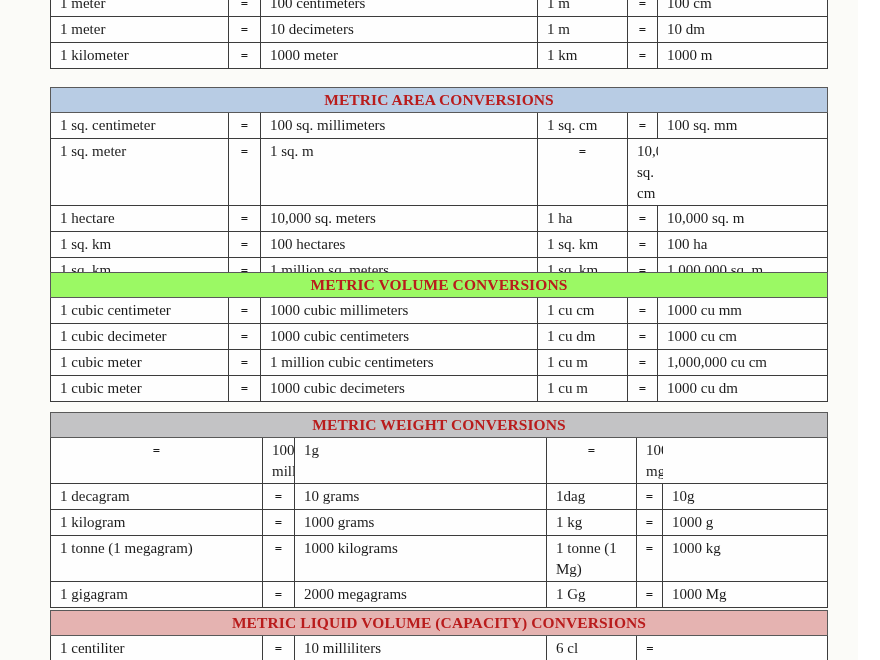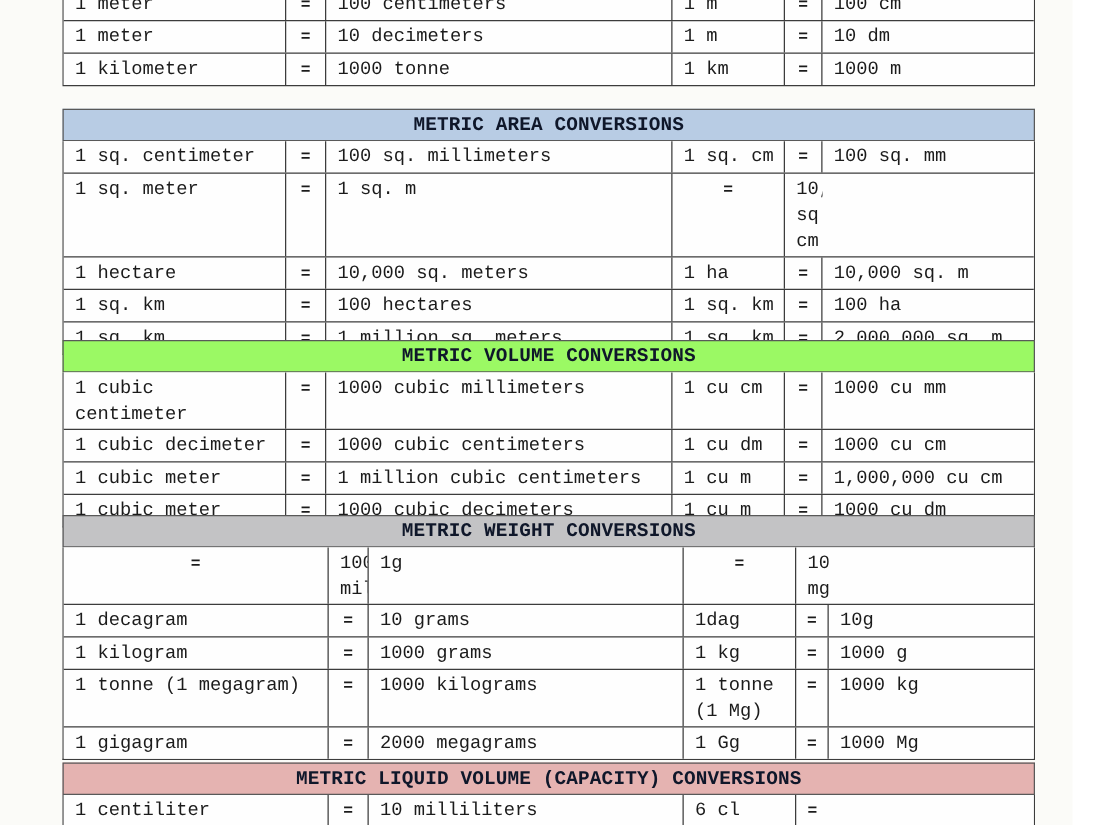--- a/index.html
+++ b/index.html
@@ -1,25 +1,25 @@
 <!DOCTYPE html>
 <html><head>
 <meta charset="utf-8">
 <style>
   html, body { margin:0; padding:0; }
   .page {
     position:relative; width:858px; height:660px;
     background:#fbfbf8; overflow:hidden;
-    font-family:Liberation Mono, monospace; color:#1b1b1b;
+    font-family:Liberation Serif, serif; color:#1b1b1b;
   }
   .tbl { position:absolute; left:50px; width:778px; }
   .thead {
     box-sizing:border-box; border:1px solid #595959; height:26px;
     display:flex; align-items:center; justify-content:center;
-    font-weight:bold; font-size:15.5px; color:#0f172a; letter-spacing:0.1px;
+    font-weight:bold; font-size:15.5px; color:#b91c1c; letter-spacing:0.1px;
   }
   .tbody { box-sizing:border-box; border:1px solid #3c3c3c; background:#fefefe; }
   .thead + .tbody { border-top:none; }
   .row { display:grid; min-height:25px; box-sizing:border-box; background:#fefefe; }
   .row + .row { border-top:1px solid #3c3c3c; }
   .colsA .row { grid-template-columns:178px 32px 277px 90px 30px 1fr; }
   .colsB .row { grid-template-columns:212px 32px 252px 90px 26px 1fr; }
   .cell {
     box-sizing:border-box; padding:2px 6px 1px 9px;
     font-size:15px; line-height:21px; overflow:hidden;
@@ -49,21 +49,21 @@
           <div class="cell">1 meter</div>
           <div class="cell eq">=</div>
           <div class="cell">10 decimeters</div>
           <div class="cell">1 m</div>
           <div class="cell eq">=</div>
           <div class="cell">10 dm</div>
         </div>
         <div class="row">
           <div class="cell">1 kilometer</div>
           <div class="cell eq">=</div>
-          <div class="cell">1000 tonne</div>
+          <div class="cell">1000 meter</div>
           <div class="cell">1 km</div>
           <div class="cell eq">=</div>
           <div class="cell">1000 m</div>
         </div>
       </div>
   </div>
 
   <div class="tbl colsA" style="top:87px">
     <div class="thead" style="background: rgb(184, 204, 228);">METRIC AREA CONVERSIONS</div>
     <div class="tbody">
@@ -97,21 +97,21 @@
           <div class="cell">1 sq. km</div>
           <div class="cell eq">=</div>
           <div class="cell">100 ha</div>
         </div>
         <div class="row">
           <div class="cell">1 sq. km</div>
           <div class="cell eq">=</div>
           <div class="cell">1 million sq. meters</div>
           <div class="cell">1 sq. km</div>
           <div class="cell eq">=</div>
-          <div class="cell">2,000,000 sq. m</div>
+          <div class="cell">1,000,000 sq. m</div>
         </div>
       </div>
   </div>
 
   <div class="tbl colsA" style="top:272px">
     <div class="thead" style="background: rgb(155, 249, 100);">METRIC VOLUME CONVERSIONS</div>
     <div class="tbody">
         <div class="row">
           <div class="cell">1 cubic centimeter</div>
           <div class="cell eq">=</div>

